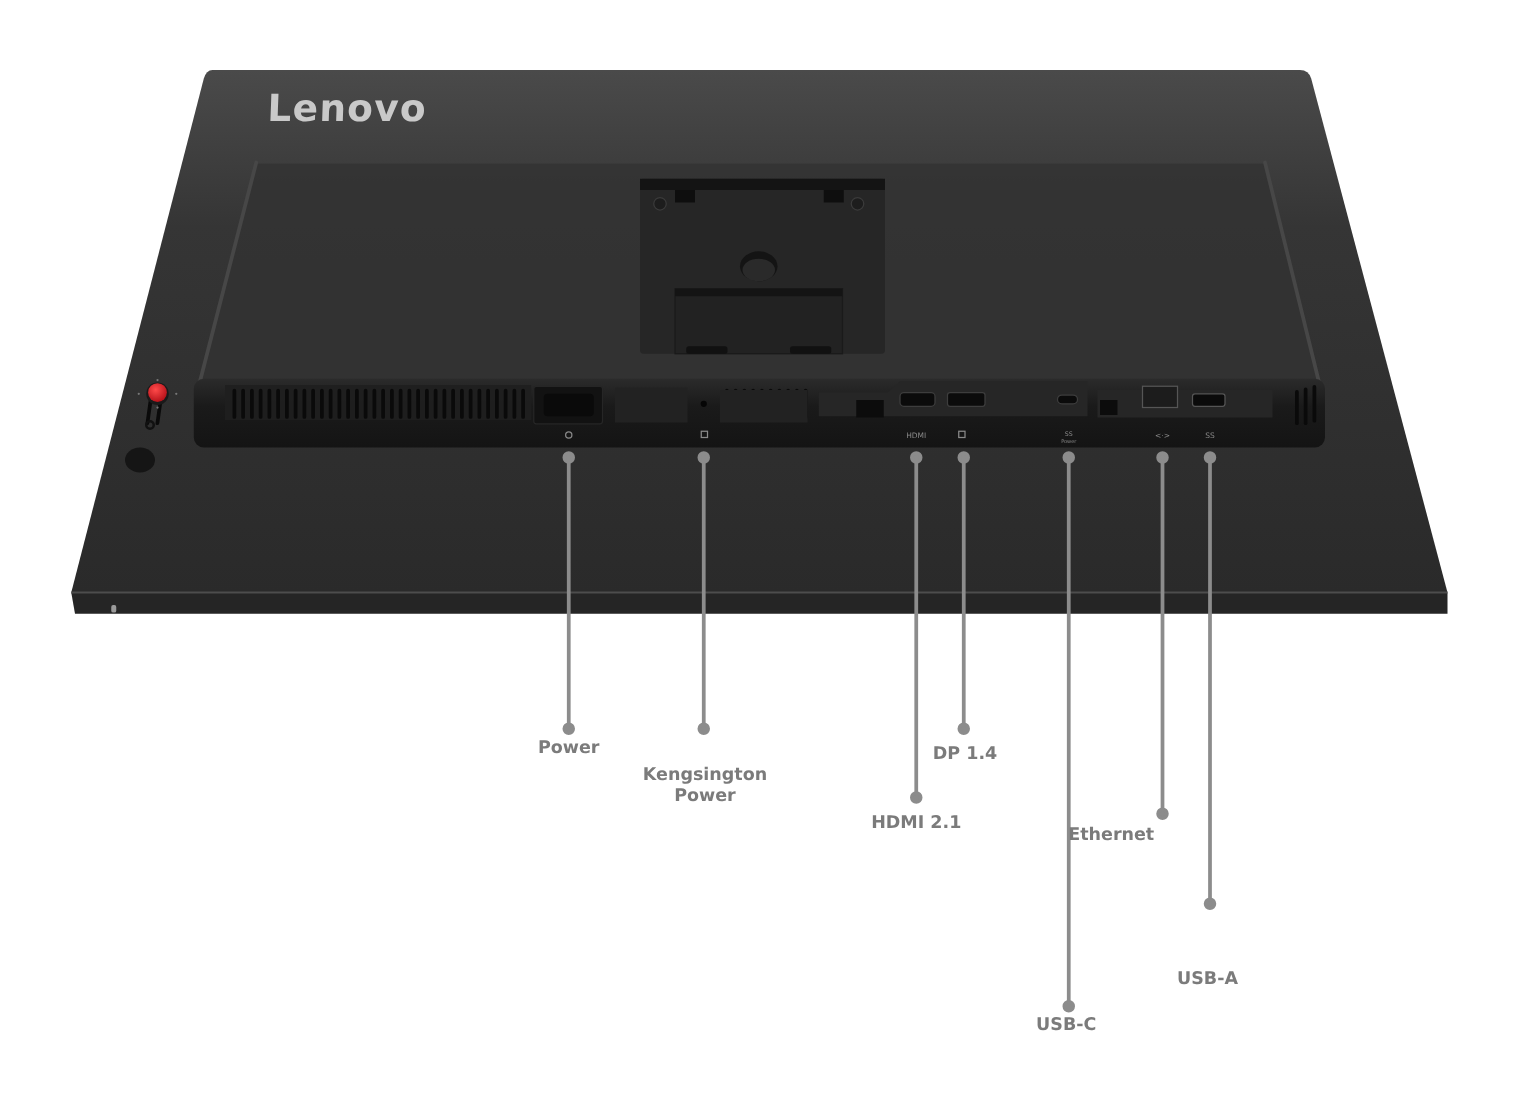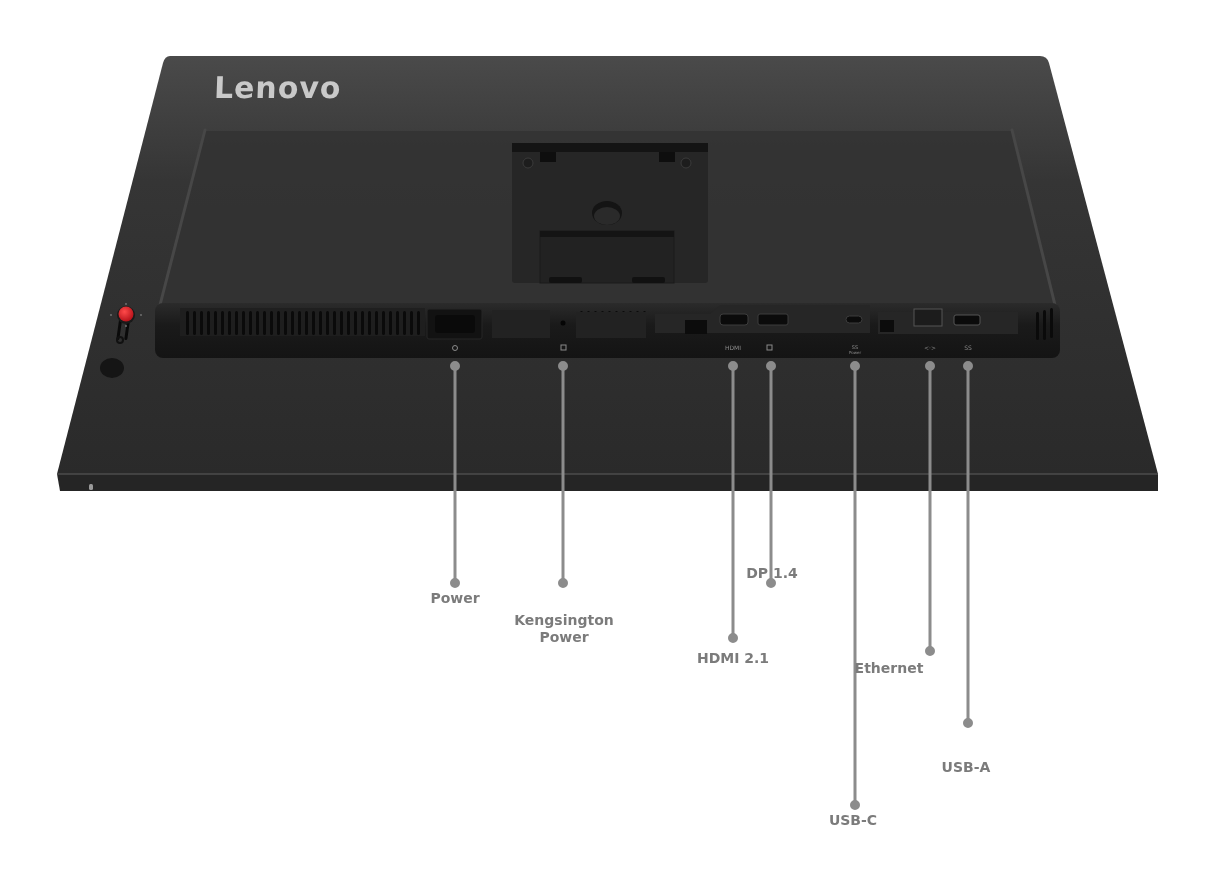--- a/index.html
+++ b/index.html
@@ -204,17 +204,17 @@
   </svg>
 
   <div class="logo">Lenovo</div>
 
   <div class="label" style="left:455px; top:590px;">Power</div>
   <div class="label" style="left:564px; top:612px;">
     <div>Kengsington</div>
     <div>Power</div>
   </div>
   <div class="label" style="left:733px; top:650px;">HDMI 2.1</div>
-  <div class="label" style="left:772px; top:565px;text-align:center;">DP 1.4</div>
+  <div class="label" style="left:772px; top:595px;text-align:center;">DP 1.4</div>
   <div class="label" style="left:853px; top:812px;">USB-C</div>
   <div class="label" style="left:889px; top:660px;">Ethernet</div>
-  <div class="label" style="left:966px; top:759px;">USB-A</div>
+  <div class="label" style="left:966px; top:775px;">USB-A</div>
 </div>
 
 </body></html>

